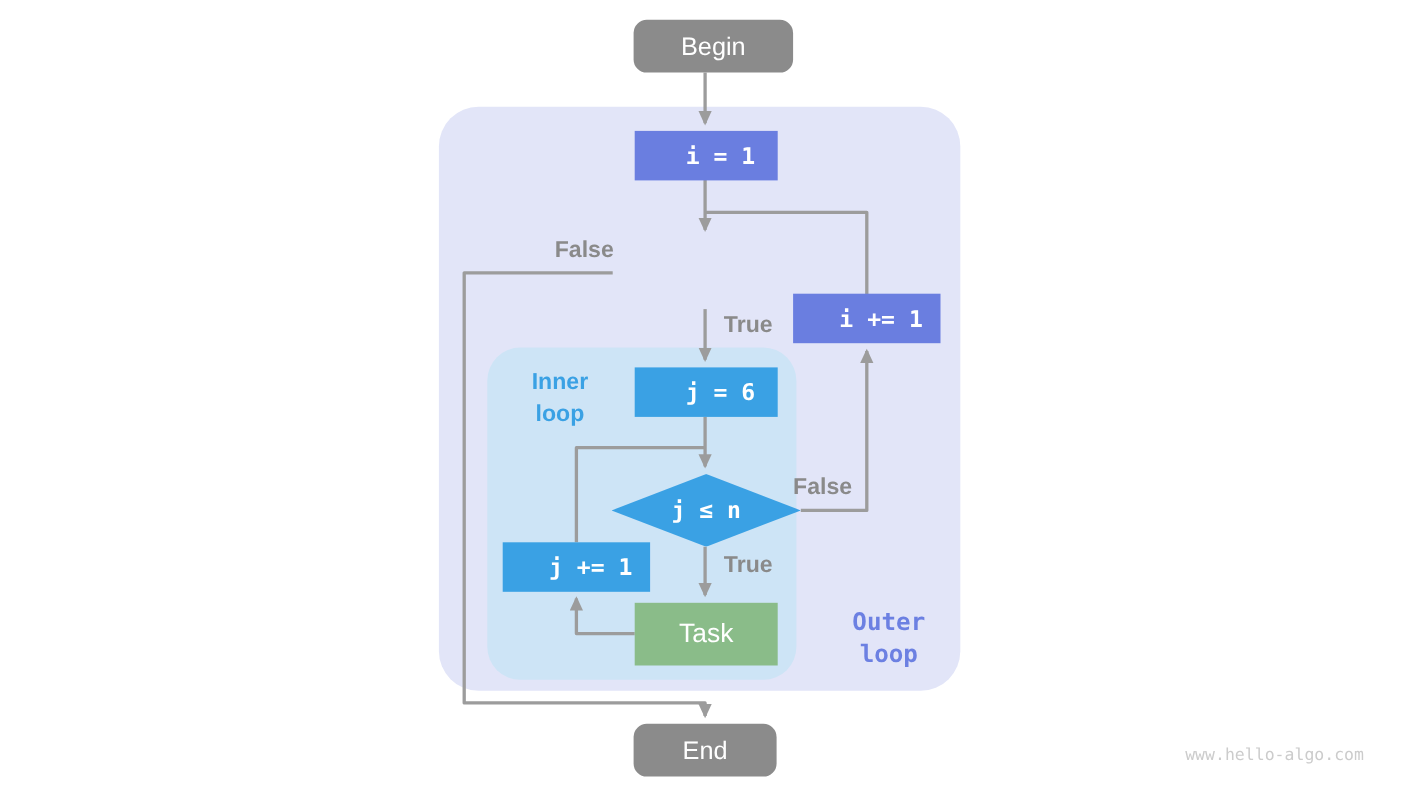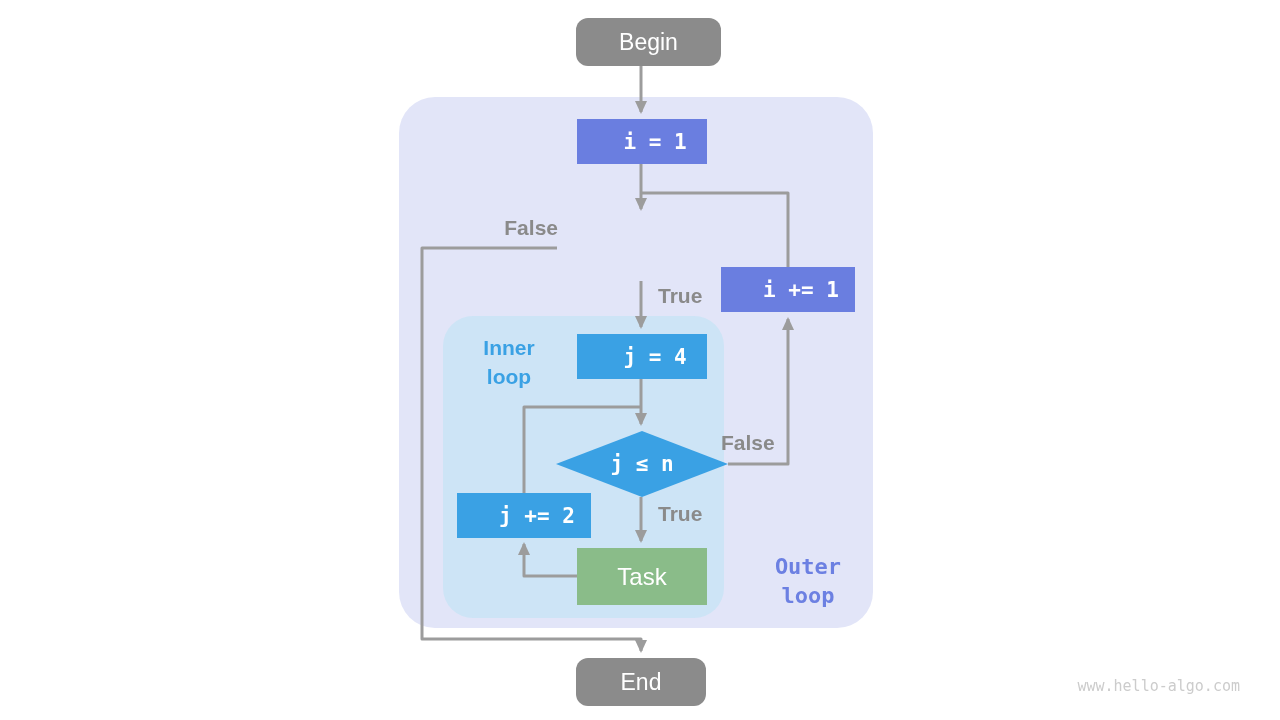--- a/index.html
+++ b/index.html
@@ -82,25 +82,25 @@
     <path class="edge" d="M728 464 L788 464 L788 319" marker-end="url(#arrowhead)"></path>
   </svg>
 
   <div class="node terminal" style="left:576px;top:18px;width:145px;height:48px;">Begin</div>
 
   <div class="node rect outer-step" style="left:577px;top:119px;width:130px;height:45px;">i = 1</div>
 
 
   <div class="node rect outer-step" style="left:721px;top:267px;width:134px;height:45px;">i += 1</div>
 
-  <div class="node rect inner-step" style="left:577px;top:334px;width:130px;height:45px;">j = 4</div>
+  <div class="node rect inner-step" style="left:577px;top:334px;width:130px;height:45px;">j = 6</div>
 
   <div class="node diamond inner-step" style="left:556px;top:431px;width:172px;height:66px;">j ≤ n</div>
 
-  <div class="node rect inner-step" style="left:457px;top:493px;width:134px;height:45px;">j += 2</div>
+  <div class="node rect inner-step" style="left:457px;top:493px;width:134px;height:45px;">j += 1</div>
 
   <div class="node task" style="left:577px;top:548px;width:130px;height:57px;">Task</div>
 
   <div class="node terminal" style="left:576px;top:658px;width:130px;height:48px;">End</div>
 
   <div class="edge-label" style="left:484px;top:216px;width:74px;text-align:right;">False</div>
   <div class="edge-label" style="left:658px;top:284px;width:70px;">True</div>
   <div class="edge-label" style="left:721px;top:431px;width:74px;">False</div>
   <div class="edge-label" style="left:658px;top:502px;width:70px;">True</div>
 

